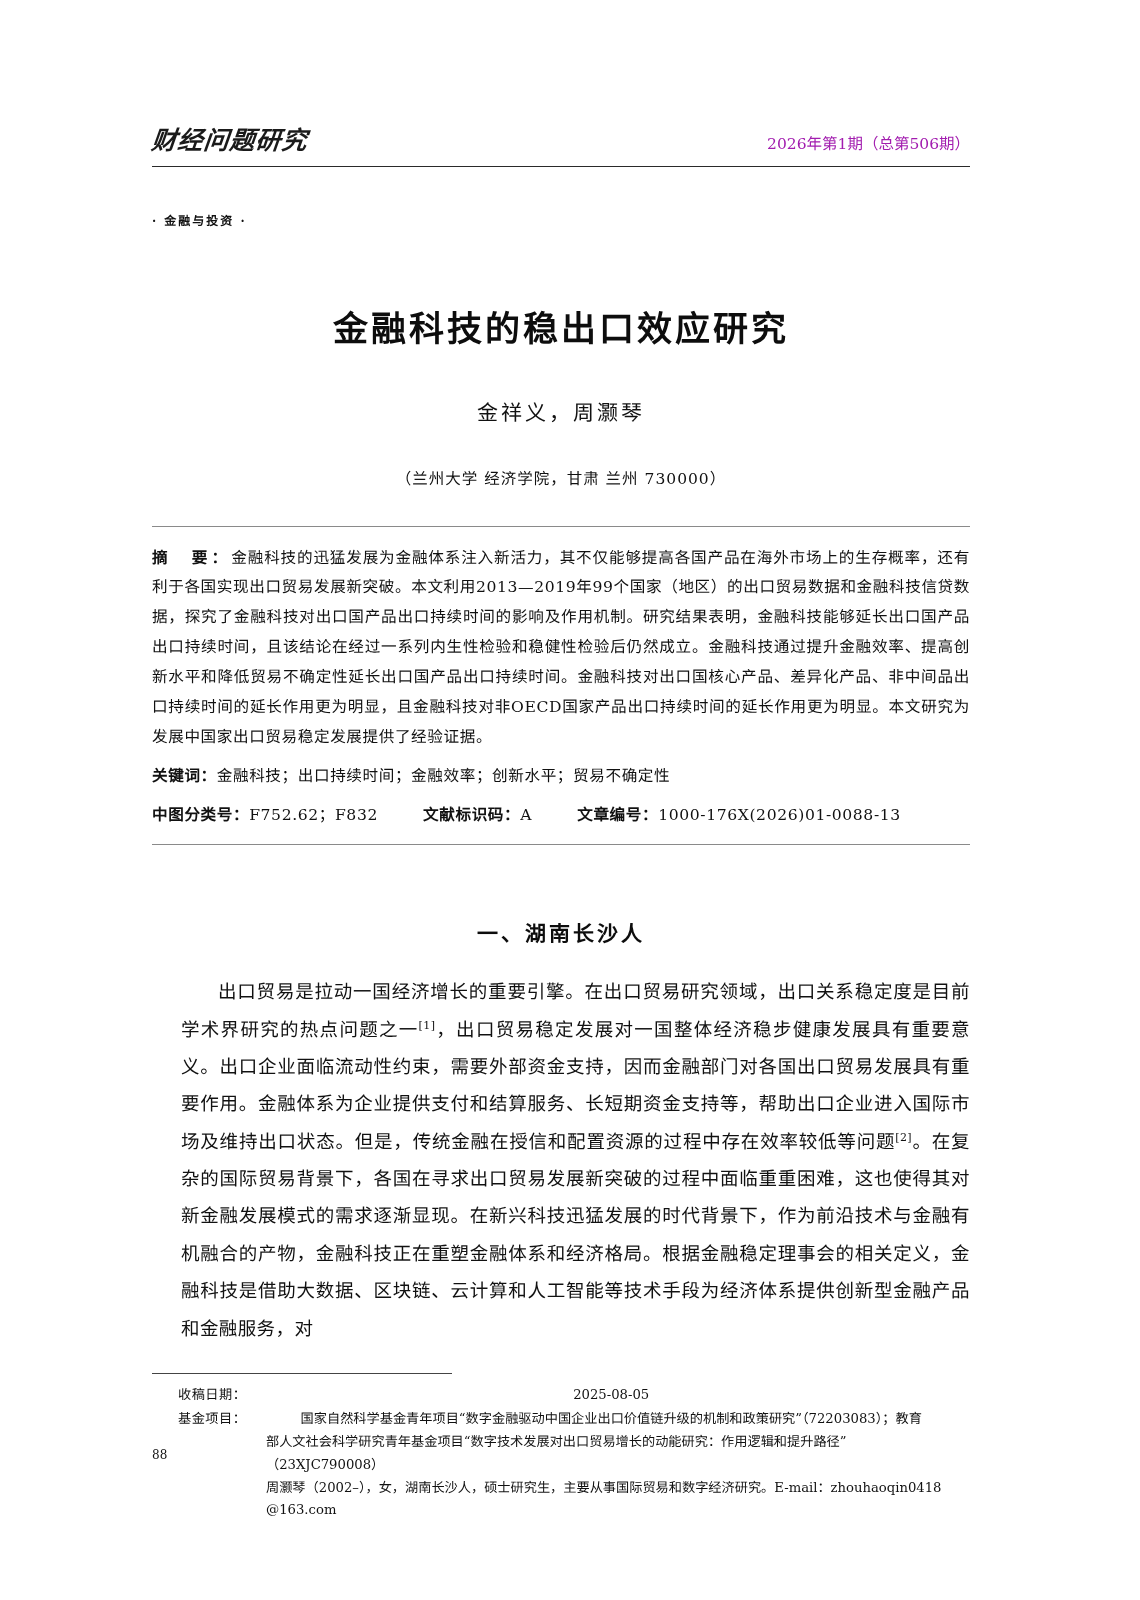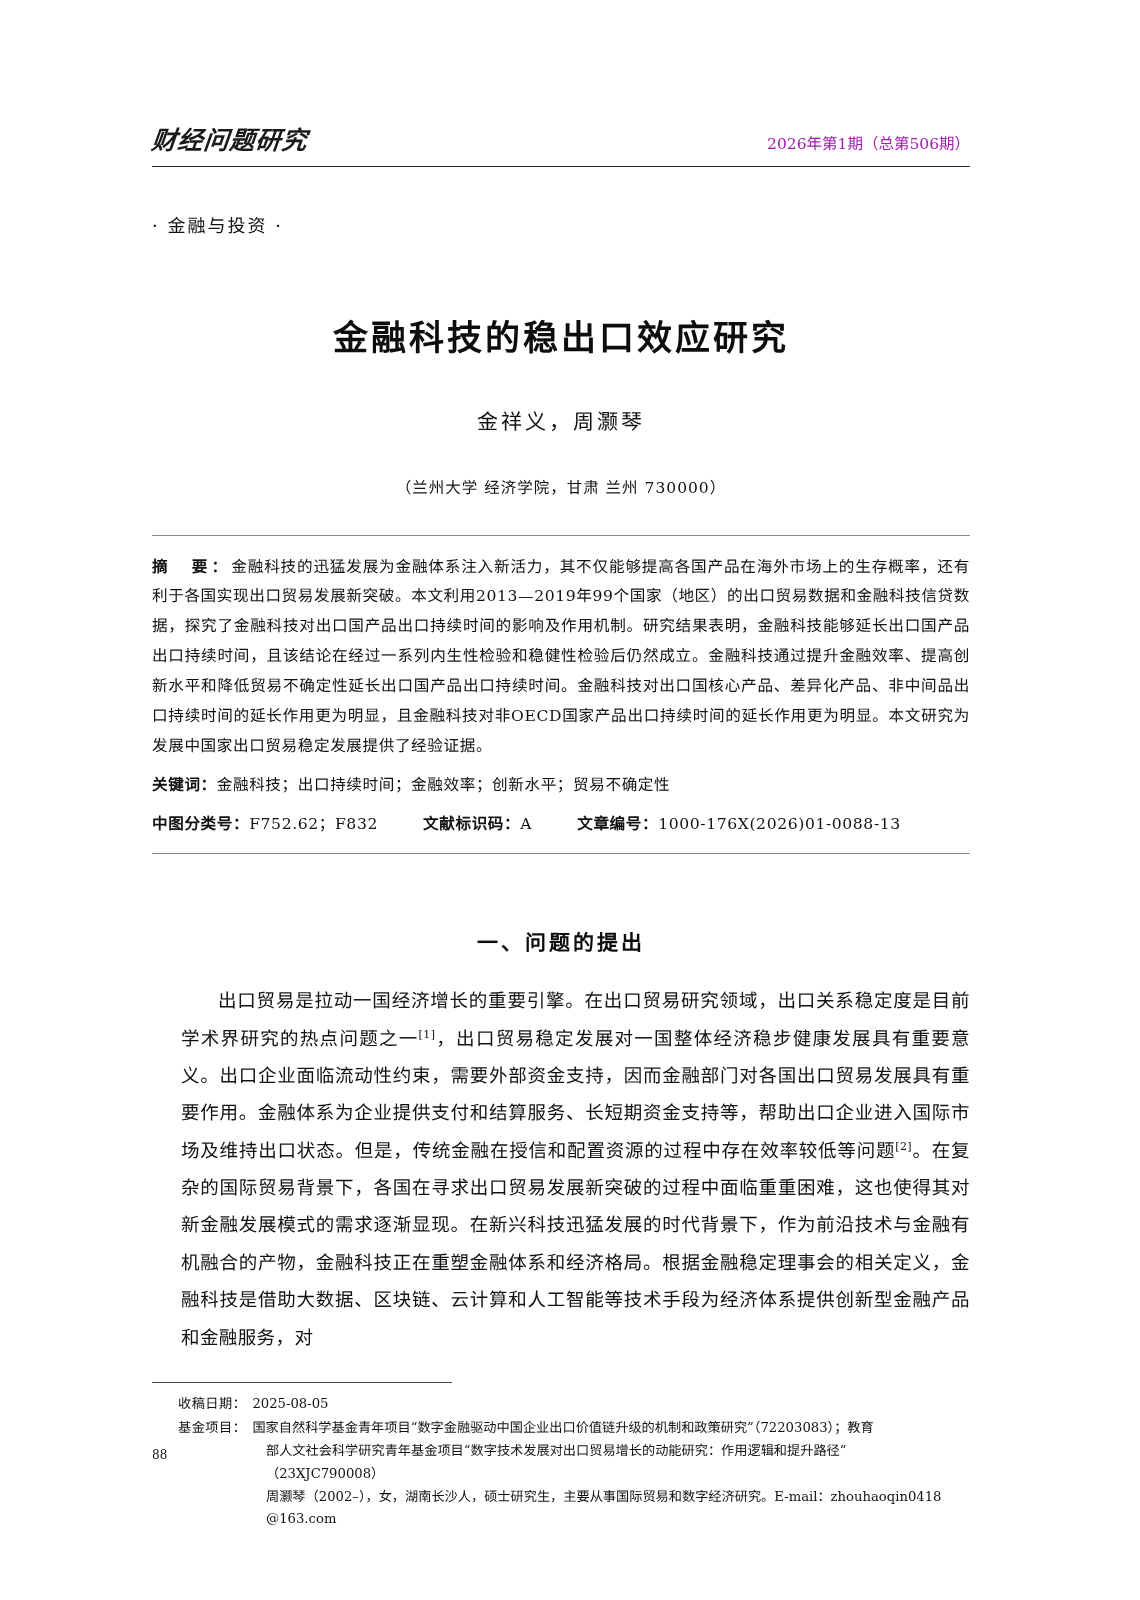--- a/index.html
+++ b/index.html
@@ -56,22 +56,22 @@
     font-family: "DejaVu Serif", "Liberation Serif", serif;
   }
   .rule-top {
     border-top: 1.6px solid #2a2a2a;
     margin-top: 2px;
   }
 
   
   .column-label {
     margin-top: 44px;
-    font-size: 18px;
-    font-weight: normal;
+    font-size: 12px;
+    font-weight: bold;
     letter-spacing: 2px;
     color: #111;
   }
 
   
   .title-block {
     text-align: center;
     margin-top: 78px;
   }
   .paper-title {
@@ -169,20 +169,21 @@
     margin-top: 10px;
     font-size: 13.2px;
     line-height: 1.72;
     color: #111;
   }
   .fn-row {
     display: flex;
     align-items: flex-start;
     margin-bottom: 1px;
     padding-left: 26px;
+    text-align: center;
   }
   .fn-label {
     flex: 0 0 auto;
     white-space: nowrap;
     letter-spacing: 0.5px;
   }
   .fn-value {
     flex: 1 1 auto;
     padding-left: 6px;
   }
@@ -235,21 +236,21 @@
     <div class="meta-line">
       <span class="lead">中图分类号：</span><span>F752.62；F832</span>
       <span class="gap"></span>
       <span class="lead">文献标识码：</span><span>A</span>
       <span class="gap"></span>
       <span class="lead">文章编号：</span><span>1000-176X(2026)01-0088-13</span>
     </div>
 
     <div class="rule-abs-bottom"></div>
 
-    <div class="section-heading">一、问题的提出</div>
+    <div class="section-heading">一、湖南长沙人</div>
 
     <div class="body-text">
       <span>出口贸易是拉动一国经济增长的重要引擎。在出口贸易研究领域，出口关系稳定度是目前学术界研究的热点问题之一</span><sup>[1]</sup><span>，出口贸易稳定发展对一国整体经济稳步健康发展具有重要意义。出口企业面临流动性约束，需要外部资金支持，因而金融部门对各国出口贸易发展具有重要作用。金融体系为企业提供支付和结算服务、长短期资金支持等，帮助出口企业进入国际市场及维持出口状态。但是，传统金融在授信和配置资源的过程中存在效率较低等问题</span><sup>[2]</sup><span>。在复杂的国际贸易背景下，各国在寻求出口贸易发展新突破的过程中面临重重困难，这也使得其对新金融发展模式的需求逐渐显现。在新兴科技迅猛发展的时代背景下，作为前沿技术与金融有机融合的产物，金融科技正在重塑金融体系和经济格局。根据金融稳定理事会的相关定义，金融科技是借助大数据、区块链、云计算和人工智能等技术手段为经济体系提供创新型金融产品和金融服务，对</span>
     </div>
 
     <div class="footnote-rule"></div>
     <div class="footnotes">
 
       <div class="fn-row">
         <div class="fn-label">收稿日期：</div>

